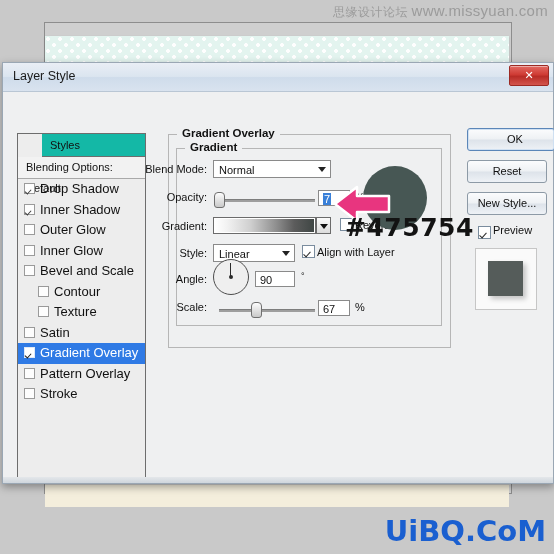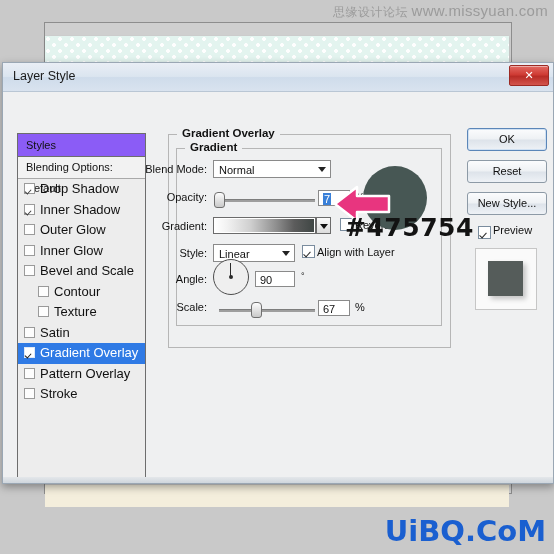--- a/index.html
+++ b/index.html
@@ -72,21 +72,21 @@
   #dlg-body{position:relative;height:391px;background:#eff0f1;}
 
   
   #styles-panel{
     position:absolute;left:14px;top:41px;width:129px;height:348px;
     background:#ededed;border:1px solid #6d6d6d;
     box-sizing:border-box;
   }
   .sl-head{
     height:22px;line-height:22px;padding-left:8px;font-size:11px;color:#111;
-    background:#8b5cf6;border-bottom:1px solid #6d6d6d;
+    background:#14b8a6;border-bottom:1px solid #6d6d6d;margin-left:24px;
   }
   .sl-head2{
     height:21px;line-height:21px;padding-left:8px;font-size:11px;color:#111;
     background:#f2f2f2;border-bottom:1px solid #a9a9a9;
   }
   .sl-item{
     height:20.5px;line-height:20.5px;font-size:13px;color:#111;
     padding-left:6px;white-space:nowrap;cursor:default;
   }
   .sl-item.sub{padding-left:20px;}
@@ -192,21 +192,21 @@
   #arrow-ann{position:absolute;left:333px;top:183px;width:60px;height:42px;}
 
   
   #btncol{position:absolute;left:464px;top:36px;width:78px;}
   .btn{
     position:relative;width:78px;height:21px;margin-bottom:9px;
     background:linear-gradient(to bottom,#fbfcfd 0%,#eef1f4 48%,#dde3ea 52%,#eef2f6 100%);
     border:1px solid #8d9aa6;border-radius:3px;
     font-size:11px;color:#101010;text-align:center;line-height:21px;cursor:pointer;
   }
-  .btn.primary{border:1px solid #5b86b8;box-shadow:0 0 0 1px #cfe0f2 inset;}
+  .btn.primary{border:1px solid #5b86b8;box-shadow:0 0 0 1px #cfe0f2 inset;padding-left:8px;}
   #preview-row{position:relative;margin-top:0px;height:16px;text-align:right;font-size:11px;color:#111;}
   #preview-chk{position:absolute;left:11px;top:2px;}
   #preview-label{position:absolute;left:26px;top:0px;}
   #thumb{
     position:relative;margin:8px auto 0;width:60px;height:60px;
     background:#fafafa;border:1px solid #c6c6c6;
   }
   #thumb .sq{
     position:absolute;left:12px;top:12px;width:35px;height:35px;
     background:#555c5a;box-shadow:3px 3px 5px rgba(0,0,0,.22);

